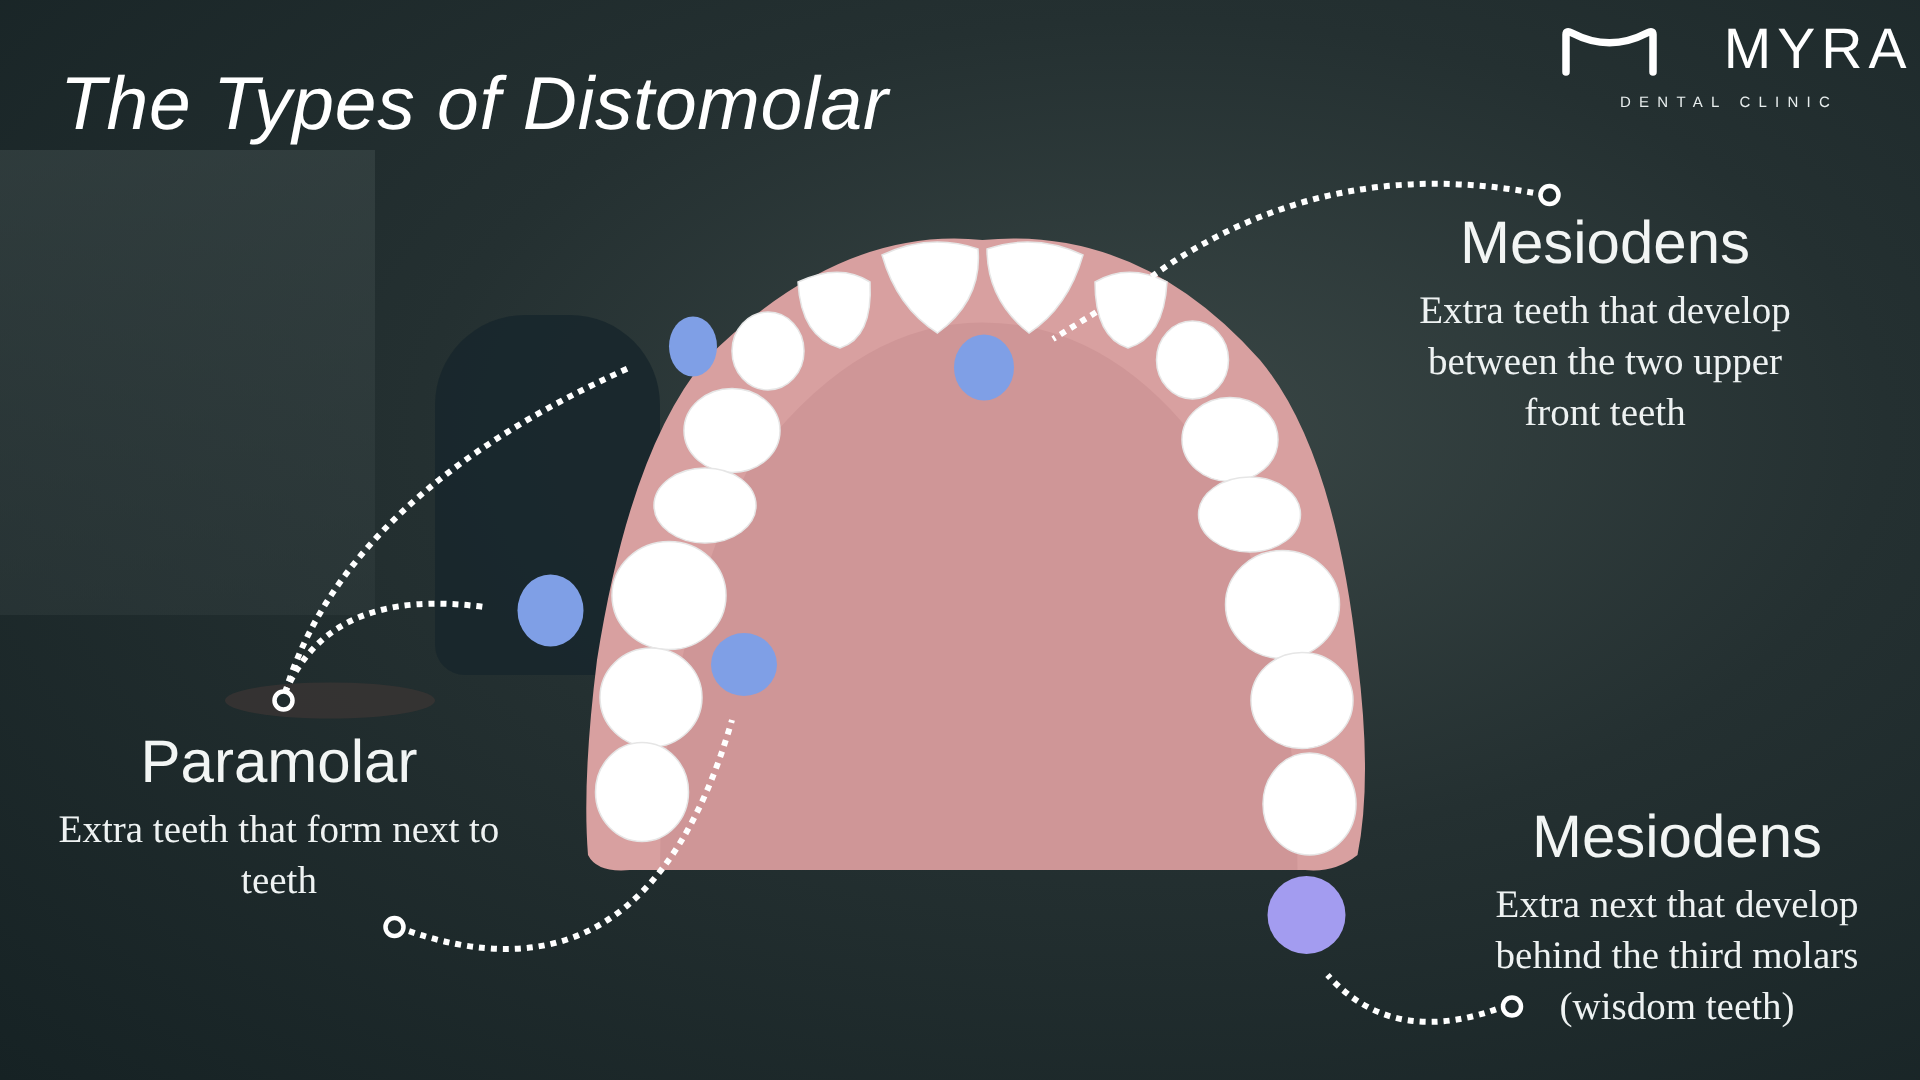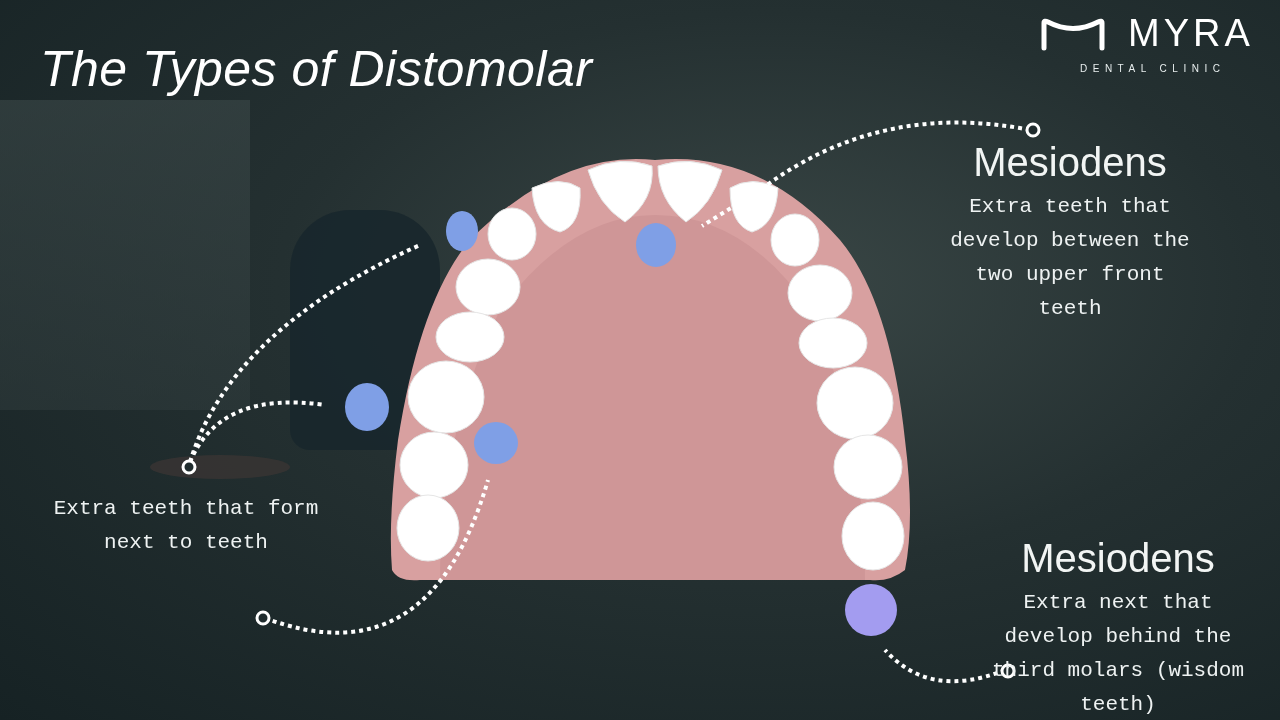--- a/index.html
+++ b/index.html
@@ -3,26 +3,26 @@
 <meta charset="utf-8">
 <style>
   html,body{margin:0;padding:0;}
   body{width:1280px;height:720px;overflow:hidden;position:relative;
     background:radial-gradient(ellipse at 60% 40%, #3a4746 0%, #243031 45%, #162224 100%);
     font-family:"DejaVu Sans","Liberation Sans",sans-serif;color:#f2f5f4;}
   .bg-shape{position:absolute;}
   .title{position:absolute;left:40px;top:40px;font-size:50px;font-style:italic;font-weight:400;letter-spacing:0.5px;color:#fff;margin:0;
     font-family:"Liberation Sans",sans-serif;}
   .logo{position:absolute;left:1040px;top:12px;width:235px;}
-  .logo-row{display:flex;align-items:center;gap:22px;}
+  .logo-row{display:flex;align-items:center;gap:22px;justify-content:space-between;}
   .logo-name{font-size:38px;letter-spacing:4px;font-family:"Liberation Sans",sans-serif;color:#fff;}
   .logo-sub{font-size:10px;letter-spacing:5.5px;text-align:left;margin-top:8px;padding-left:40px;color:#e8eeee;font-family:"Liberation Sans",sans-serif;}
   .callout{position:absolute;text-align:center;}
   .callout h2{margin:0;font-weight:400;font-size:40px;line-height:44px;font-family:"Liberation Sans",sans-serif;}
-  .callout p{margin:6px 0 0;font-size:21px;line-height:34px;font-family:Liberation Mono, monospace;color:#eef2f2;}
+  .callout p{margin:6px 0 0;font-size:26px;line-height:34px;font-family:Liberation Serif, serif;color:#eef2f2;}
   svg.art{position:absolute;left:0;top:0;}
 </style>
 </head>
 <body>
 
 <div class="bg-shape" style="left:0;top:100px;width:250px;height:310px;background:linear-gradient(180deg,#3e4b4b,#2f3b3c);opacity:.55;"></div>
 <div class="bg-shape" style="left:290px;top:210px;width:150px;height:240px;background:#18272c;border-radius:60px 60px 20px 20px;opacity:.9;"></div>
 <div class="bg-shape" style="left:150px;top:455px;width:140px;height:24px;background:#3a3433;border-radius:50%;opacity:.8;"></div>
 
 <h1 class="title">The Types of Distomolar</h1>
@@ -81,19 +81,20 @@
     <circle cx="1008" cy="671" r="6"></circle>
   </g>
 </svg>
 
 <div class="callout" style="left:920px;top:140px;width:300px;">
   <h2>Mesiodens</h2>
   <p style="padding:0 18px;">Extra teeth that develop between the two upper front teeth</p>
 </div>
 
 <div class="callout" style="left:36px;top:486px;width:300px;">
+  <h2>Paramolar</h2>
   <p>Extra teeth that form next to teeth</p>
 </div>
 
 <div class="callout" style="left:968px;top:536px;width:300px;">
   <h2>Mesiodens</h2>
   <p style="padding:0 12px;">Extra next that develop behind the third molars (wisdom teeth)</p>
 </div>
 
 </body></html>

